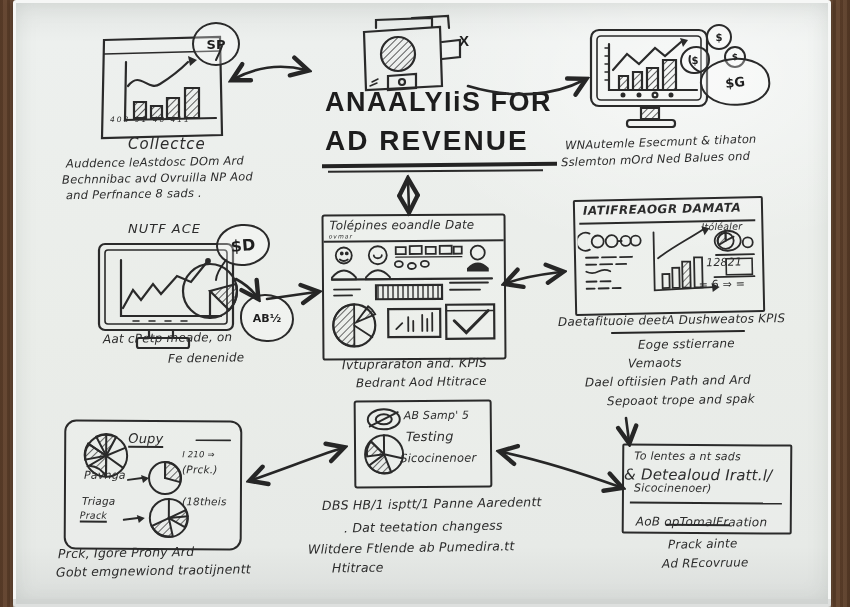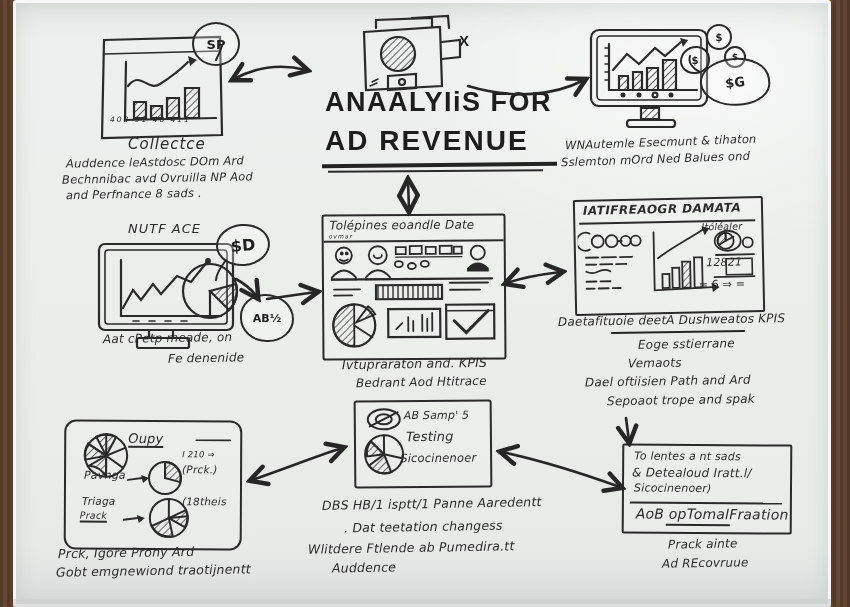--- a/index.html
+++ b/index.html
@@ -311,28 +311,28 @@
         <path d="M26,50 L13,37 A19,19 0 0 0 9,52 Z" fill="url(#ph8)"></path>
       </svg>
     </div>
     <div class="t" style="left:48px;top:8px;font-size:11px;">AB Samp' 5</div>
     <div class="t" style="left:50px;top:28px;font-size:13px;">Testing</div>
     <div class="t" style="left:44px;top:50px;font-size:11.5px;">Sicocinenoer</div>
   </div>
   <div class="t r-1" style="left:322px;top:497px;font-size:12.5px;">DBS HB/1 isptt/1 Panne Aaredentt</div>
   <div class="t r-1" style="left:344px;top:520px;font-size:12.5px;">. Dat teetation changess</div>
   <div class="t r-1" style="left:308px;top:541px;font-size:12.5px;">Wlitdere Ftlende ab Pumedira.tt</div>
-  <div class="t r-1" style="left:332px;top:561px;font-size:12.5px;">Auddence</div>
+  <div class="t r-1" style="left:332px;top:561px;font-size:12.5px;">Htitrace</div>
 
   <div class="box" style="left:622px;top:444px;width:166px;height:86px;transform:rotate(.4deg);border-radius:2px;">
     <div class="t" style="left:10px;top:5px;font-size:11px;">To lentes a nt sads</div>
-    <div class="t" style="left:8px;top:21px;font-size:12px;">&amp; Detealoud Iratt.l/</div>
+    <div class="t" style="left:0;top:21px;font-size:15px;">&amp; Detealoud Iratt.l/</div>
     <div class="t" style="left:10px;top:37px;font-size:11px;">Sicocinenoer)</div>
     <div style="position:absolute;left:6px;top:56px;width:152px;border-top:2px solid #2a2a2a;"></div>
-    <div class="t" style="left:12px;top:61px;font-size:14px;">AoB opTomalFraation</div>
+    <div class="t" style="left:12px;top:70px;font-size:12px;">AoB opTomalFraation</div>
     <div style="position:absolute;left:42px;top:78px;width:64px;border-top:2px solid #2a2a2a;"></div>
   </div>
   <div class="t r-1" style="left:668px;top:538px;font-size:12px;">Prack ainte</div>
   <div class="t r-1" style="left:662px;top:557px;font-size:12px;">Ad REcovruue</div>
 
   <svg class="sk" style="left:0;top:0;" width="850" height="607" viewBox="0 0 850 607" fill="none" stroke="#262626" stroke-width="2.6" stroke-linecap="round">
     <defs>
       <marker id="ah" markerWidth="9" markerHeight="9" refX="6.5" refY="4.5" orient="auto-start-reverse">
         <path d="M1,1 L7.5,4.5 L1,8" fill="none" stroke="#262626" stroke-width="1.7"></path>
       </marker>

